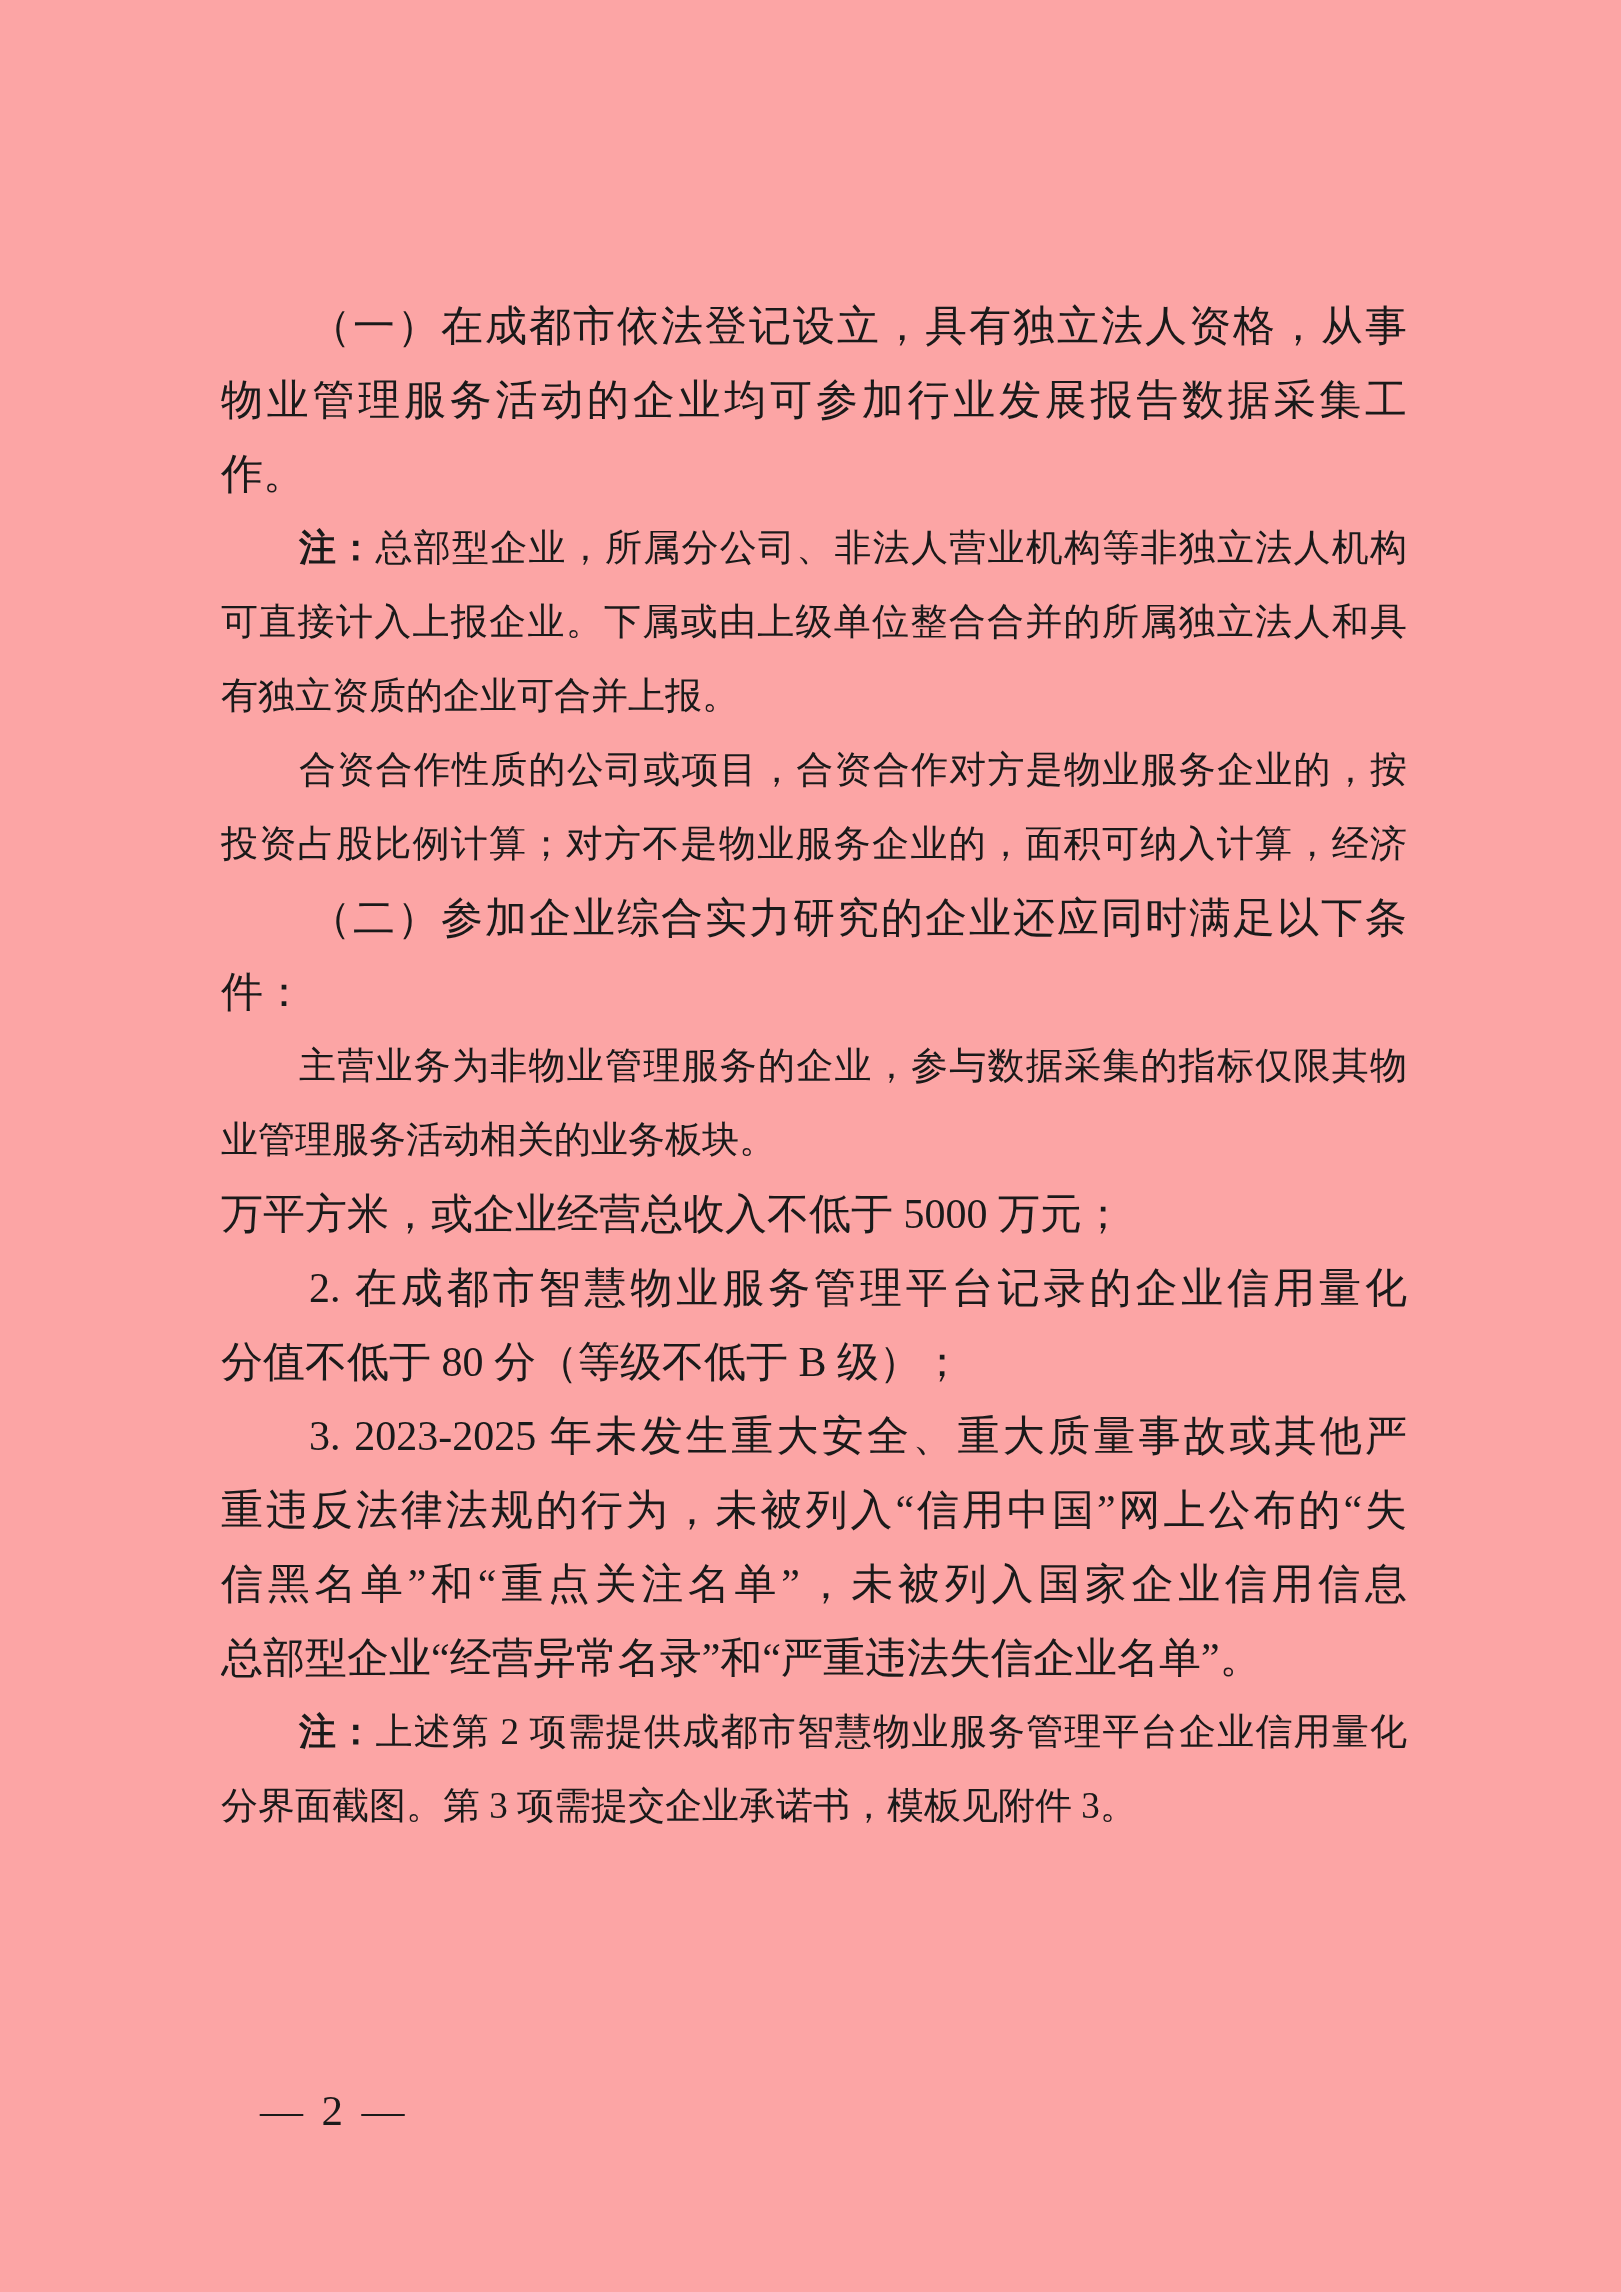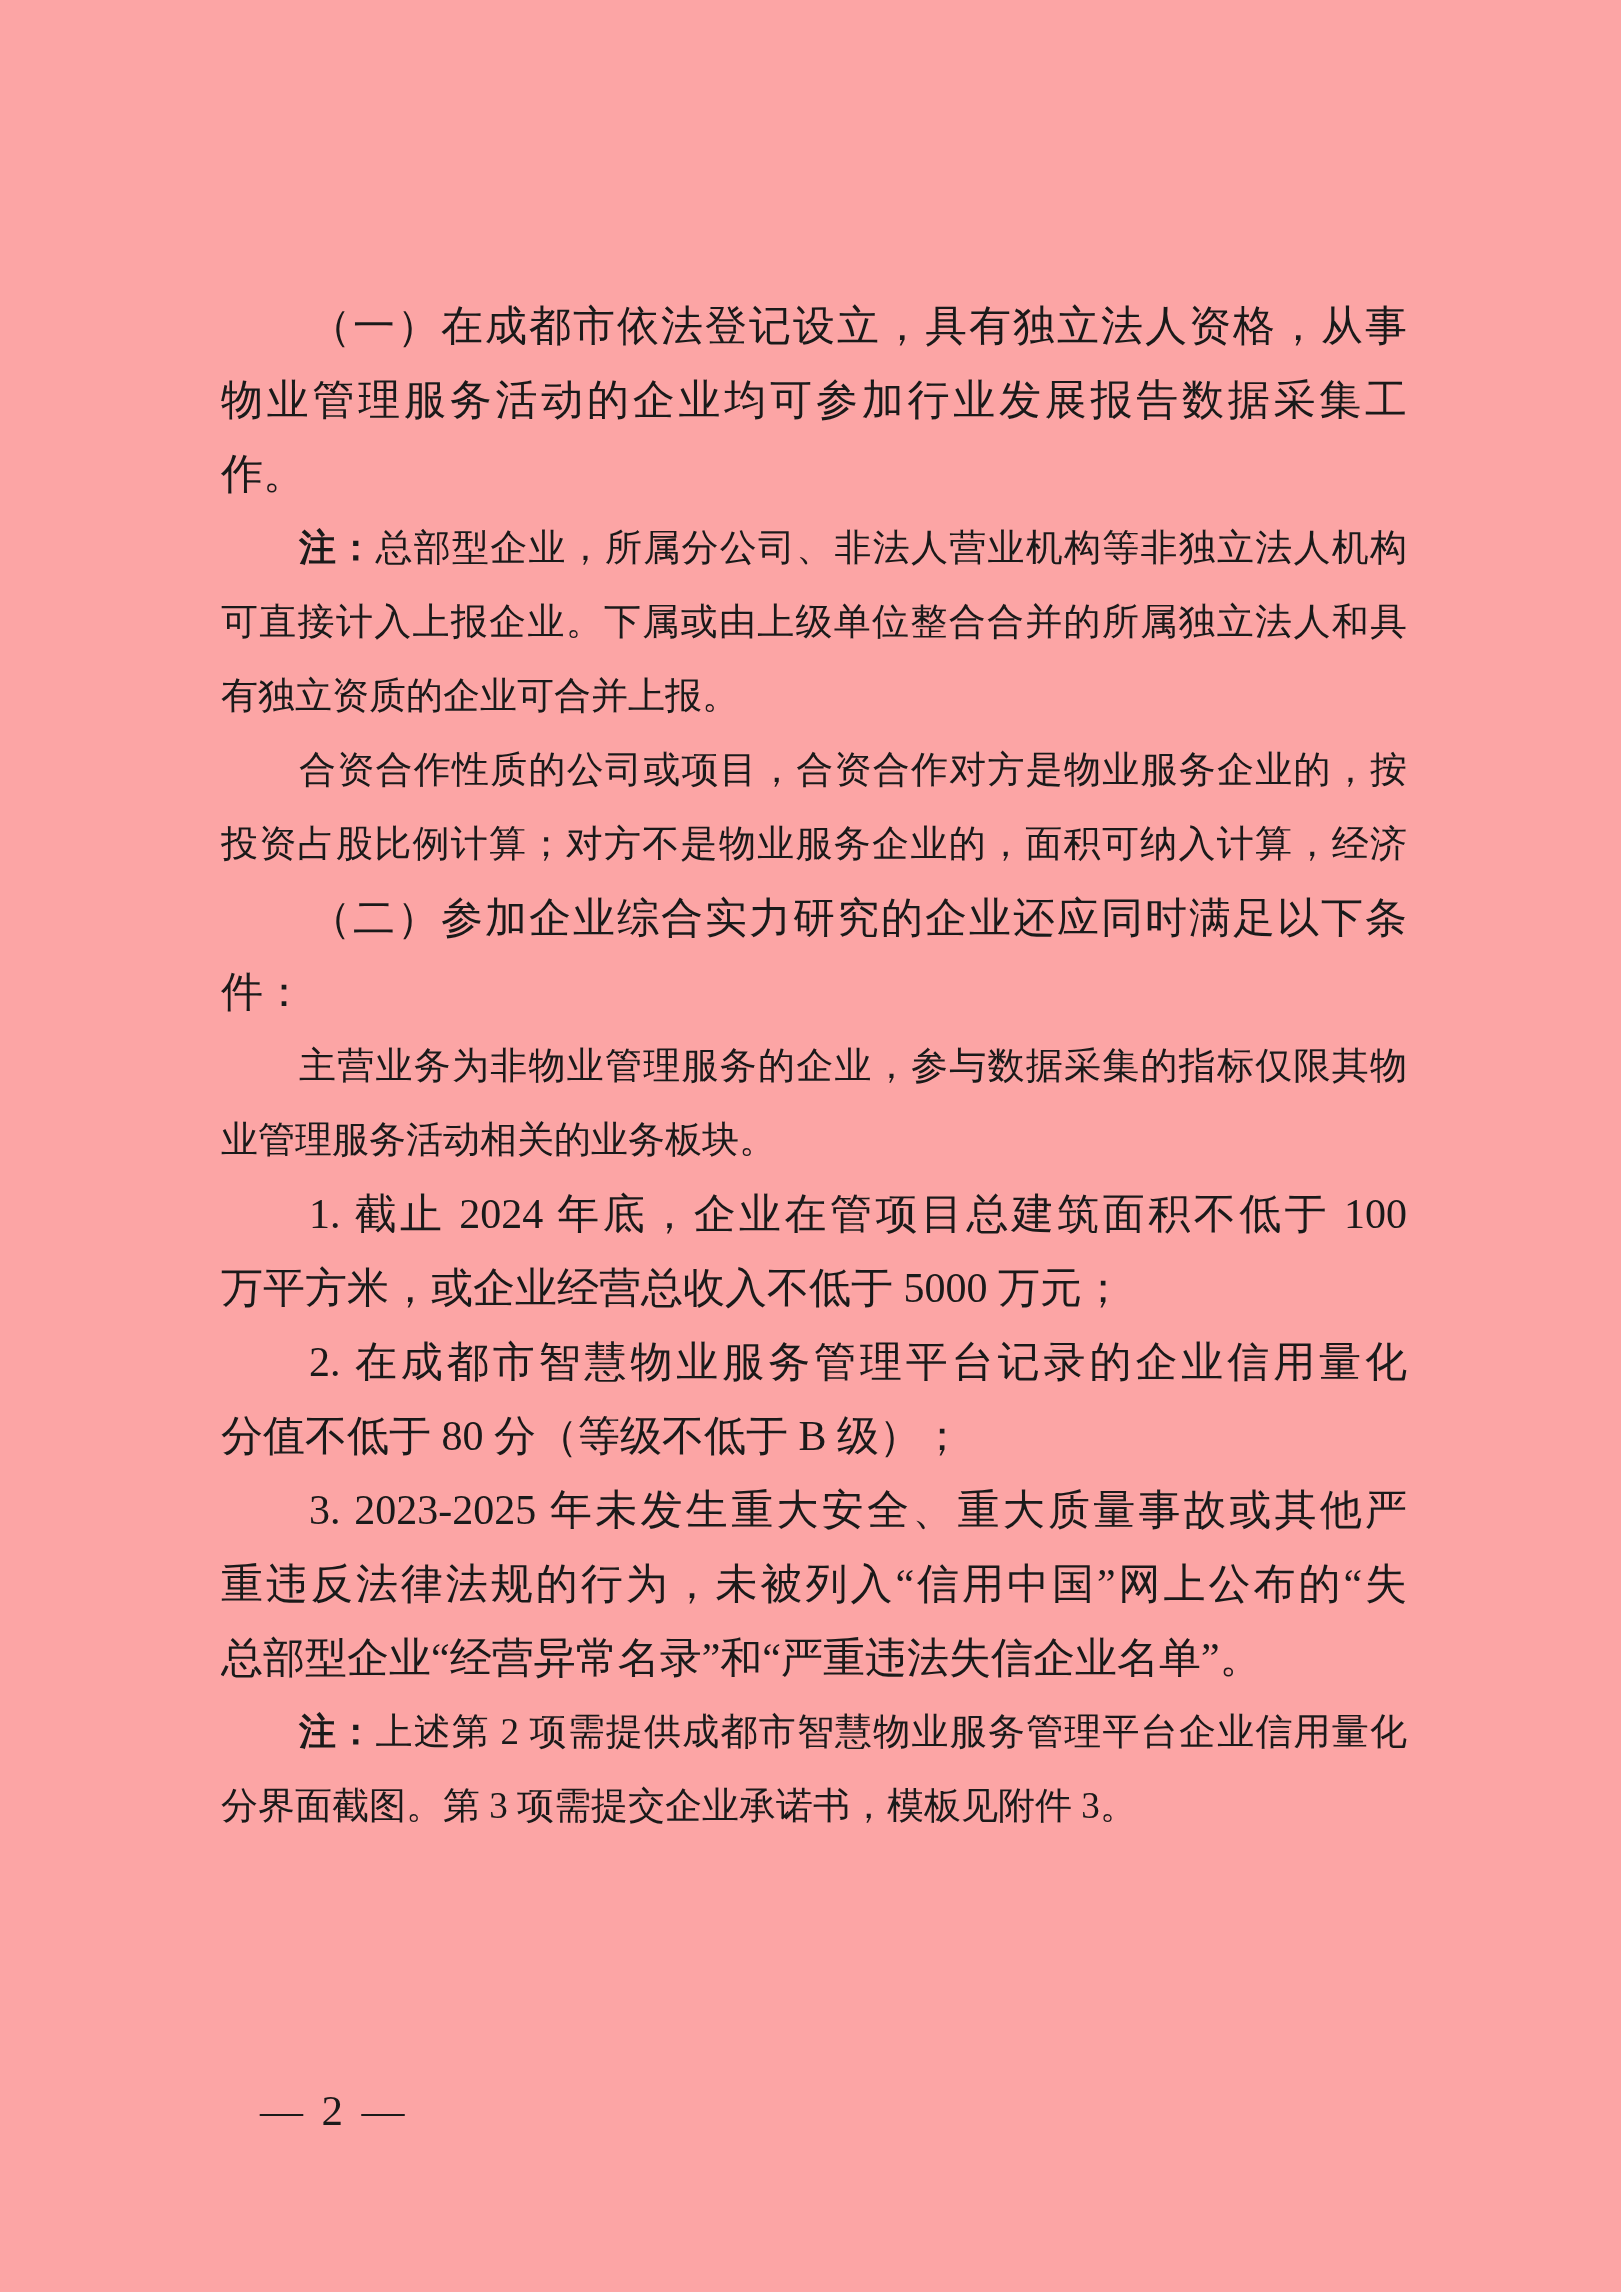--- a/index.html
+++ b/index.html
@@ -71,30 +71,30 @@
       </div>
       <div class="paragraph main">
         <div class="line first">（二）参加企业综合实力研究的企业还应同时满足以下条</div>
         <div class="line last">件：</div>
       </div>
       <div class="paragraph note">
         <div class="line first">主营业务为非物业管理服务的企业，参与数据采集的指标仅限其物</div>
         <div class="line last">业管理服务活动相关的业务板块。</div>
       </div>
       <div class="paragraph main">
-        <div class="line first">1. 截止 2024 年底，企业在管项目总建筑面积不低于 100</div>
         <div class="line last">万平方米，或企业经营总收入不低于 5000 万元；</div>
       </div>
       <div class="paragraph main">
         <div class="line first">2. 在成都市智慧物业服务管理平台记录的企业信用量化</div>
         <div class="line last">分值不低于 80 分（等级不低于 B 级）；</div>
       </div>
       <div class="paragraph main">
         <div class="line first">3. 2023-2025 年未发生重大安全、重大质量事故或其他严</div>
         <div class="line">重违反法律法规的行为，未被列入“信用中国”网上公布的“失</div>
+        <div class="line">信黑名单”和“重点关注名单”，未被列入国家企业信用信息</div>
         <div class="line last">总部型企业“经营异常名录”和“严重违法失信企业名单”。</div>
       </div>
       <div class="paragraph note">
         <div class="line first"><span class="bold-prefix">注：</span>上述第 2 项需提供成都市智慧物业服务管理平台企业信用量化</div>
         <div class="line last">分界面截图。第 3 项需提交企业承诺书，模板见附件 3。</div>
       </div>
     </main>
   <div class="footer">— 2 —</div>
 </div>
 

